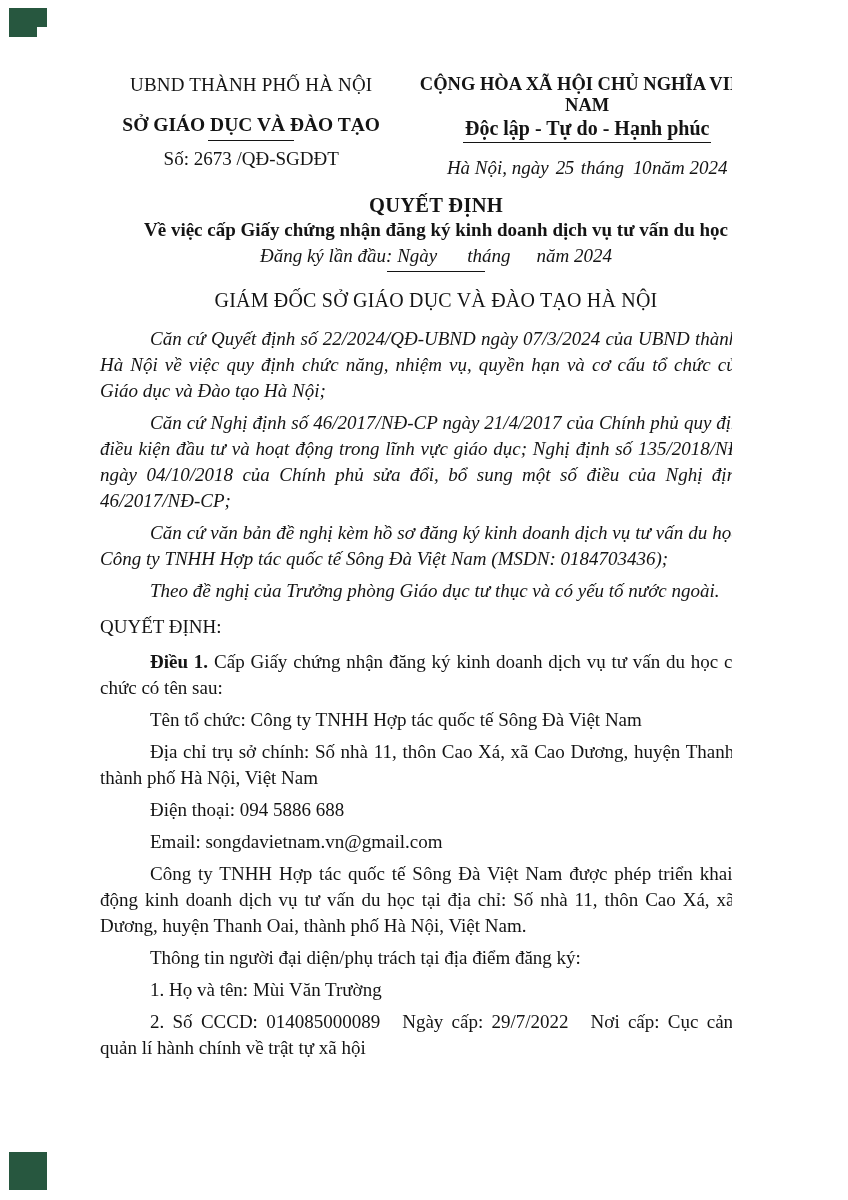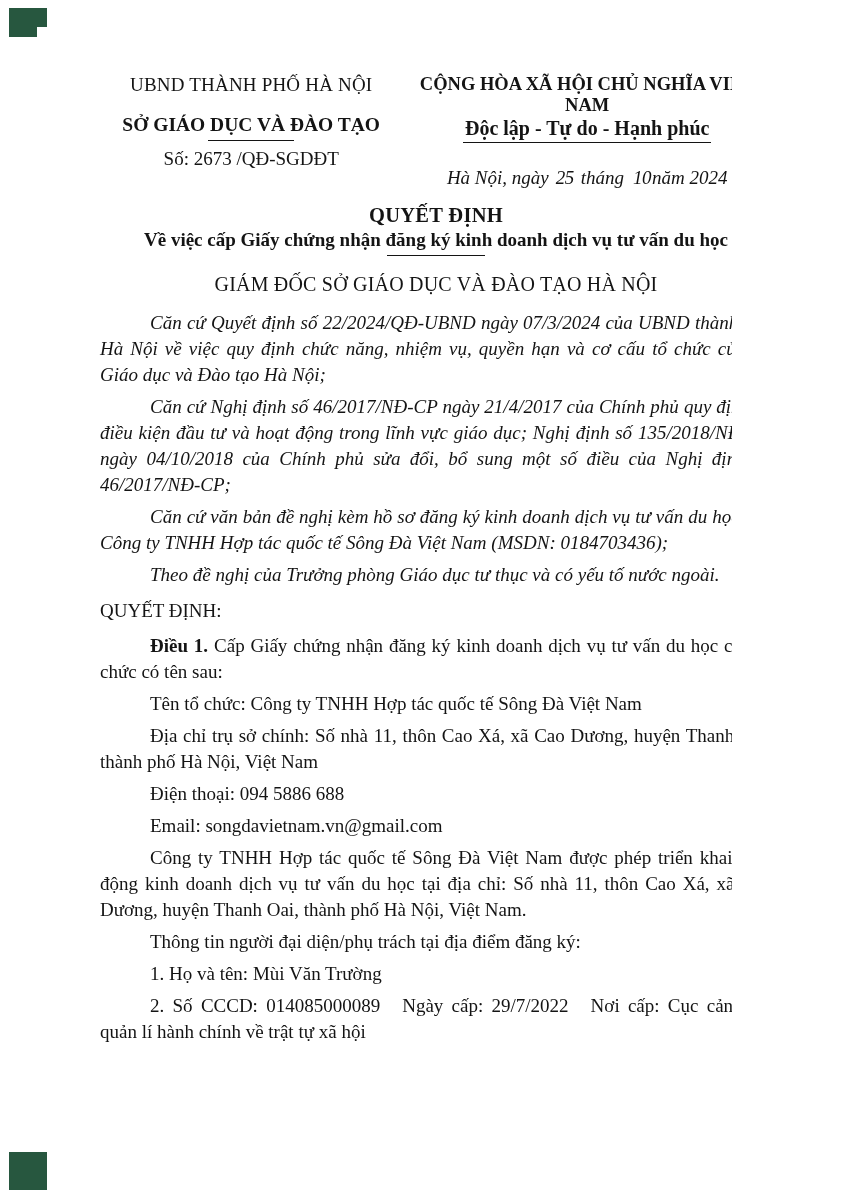--- a/index.html
+++ b/index.html
@@ -20,21 +20,21 @@
   .hdr { display:flex; }
   .hdr-left  { width:45%; text-align:center; }
   .hdr-right { width:55%; text-align:center; }
   .hdr-line1 { font-size:19px; letter-spacing:.2px; }
   .hdr-line2 { font-size:19.5px; font-weight:bold; margin-top:18px; }
   .hdr-rule  { width:86px; border-top:1.6px solid #141414; margin:4px auto 7px; }
   .doc-number { font-size:19px; }
   .nat-line1 { font-size:18.5px; font-weight:bold; }
   .nat-line2 { display:inline-block; font-size:20px; font-weight:bold;
                border-bottom:1.6px solid #141414; padding:0 2px 2px; margin-top:1px; }
-  .date-line { font-style:italic; font-size:19px; margin-top:24px; }
+  .date-line { font-style:italic; font-size:19px; margin-top:14px; }
   .fill-num  { font-style:italic; letter-spacing:-.5px; }
   .fill-day  { margin:0 7px; }
   .fill-month{ margin-left:9px; margin-right:1px; }
 
   
   .title { text-align:center; margin-top:15px; }
   .title-main { font-size:20.5px; font-weight:bold; letter-spacing:.3px; }
   .title-sub  { font-size:19px;  font-weight:bold; margin-top:2px; }
   .title-reg  { font-style:italic; font-size:19px; margin-top:4px; }
   .reg-gap-1 { margin-left:30px; }
@@ -83,20 +83,23 @@
         </div>
         <div class="date-line">
           <span>Hà Nội, ngày</span><span class="fill-num fill-day">25</span><span>tháng</span><span class="fill-num fill-month">10</span><span>năm 2024</span>
         </div>
       </div>
     </div>
 
     <div class="title">
       <div class="title-main">QUYẾT ĐỊNH</div>
       <div class="title-sub">Về việc cấp Giấy chứng nhận đăng ký kinh doanh dịch vụ tư vấn du học</div>
+      <div class="title-reg">
+        <span>Đăng ký lần đầu: Ngày</span><span class="reg-gap-1">tháng</span><span class="reg-gap-2">năm 2024</span>
+      </div>
       <div class="title-rule"></div>
     </div>
 
     <div class="authority">GIÁM ĐỐC SỞ GIÁO DỤC VÀ ĐÀO TẠO HÀ NỘI</div>
 
     <div class="body-text">
 
       <div class="preamble">
         <p>Căn cứ Quyết định số 22/2024/QĐ-UBND ngày 07/3/2024 của UBND thành phố Hà Nội về việc quy định chức năng, nhiệm vụ, quyền hạn và cơ cấu tổ chức của Sở Giáo dục và Đào tạo Hà Nội;</p>
         <p>Căn cứ Nghị định số 46/2017/NĐ-CP ngày 21/4/2017 của Chính phủ quy định về điều kiện đầu tư và hoạt động trong lĩnh vực giáo dục; Nghị định số 135/2018/NĐ-CP ngày 04/10/2018 của Chính phủ sửa đổi, bổ sung một số điều của Nghị định số 46/2017/NĐ-CP;</p>

